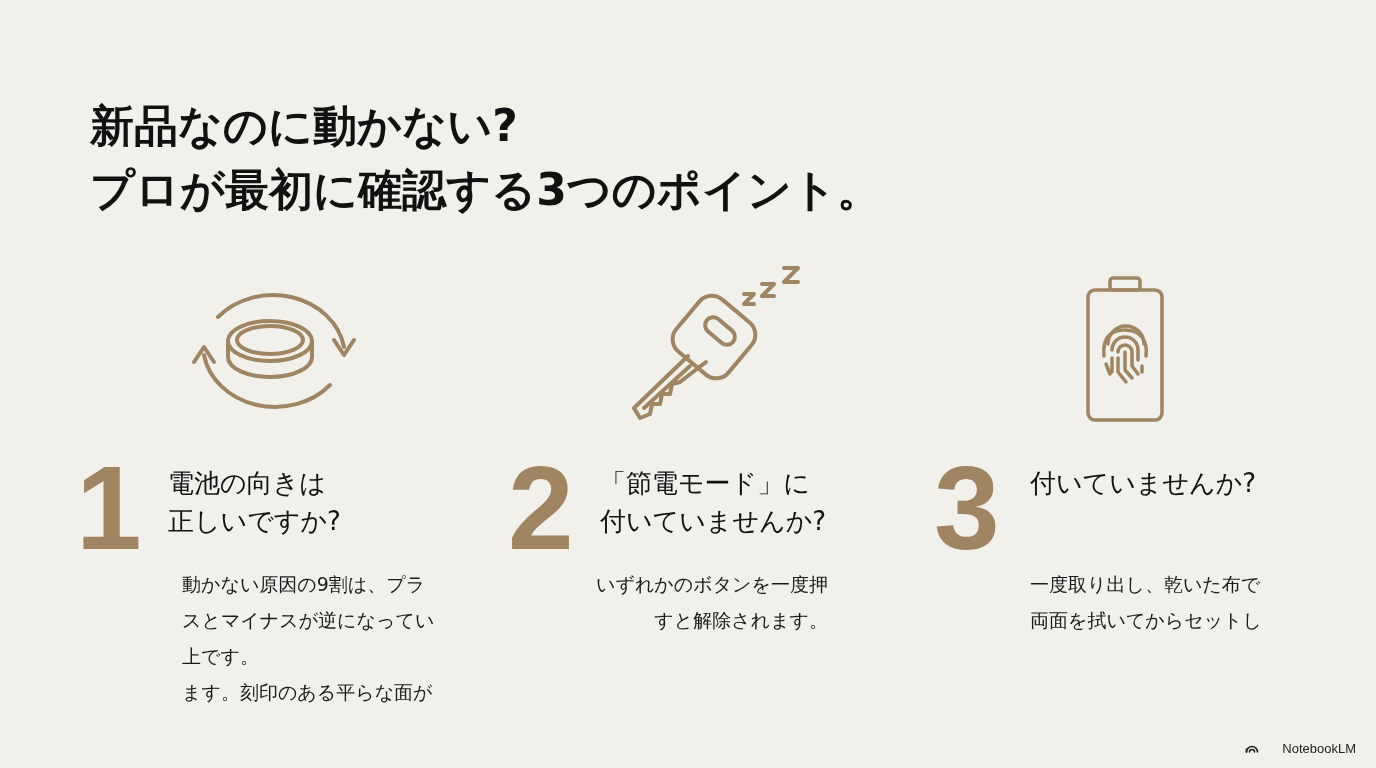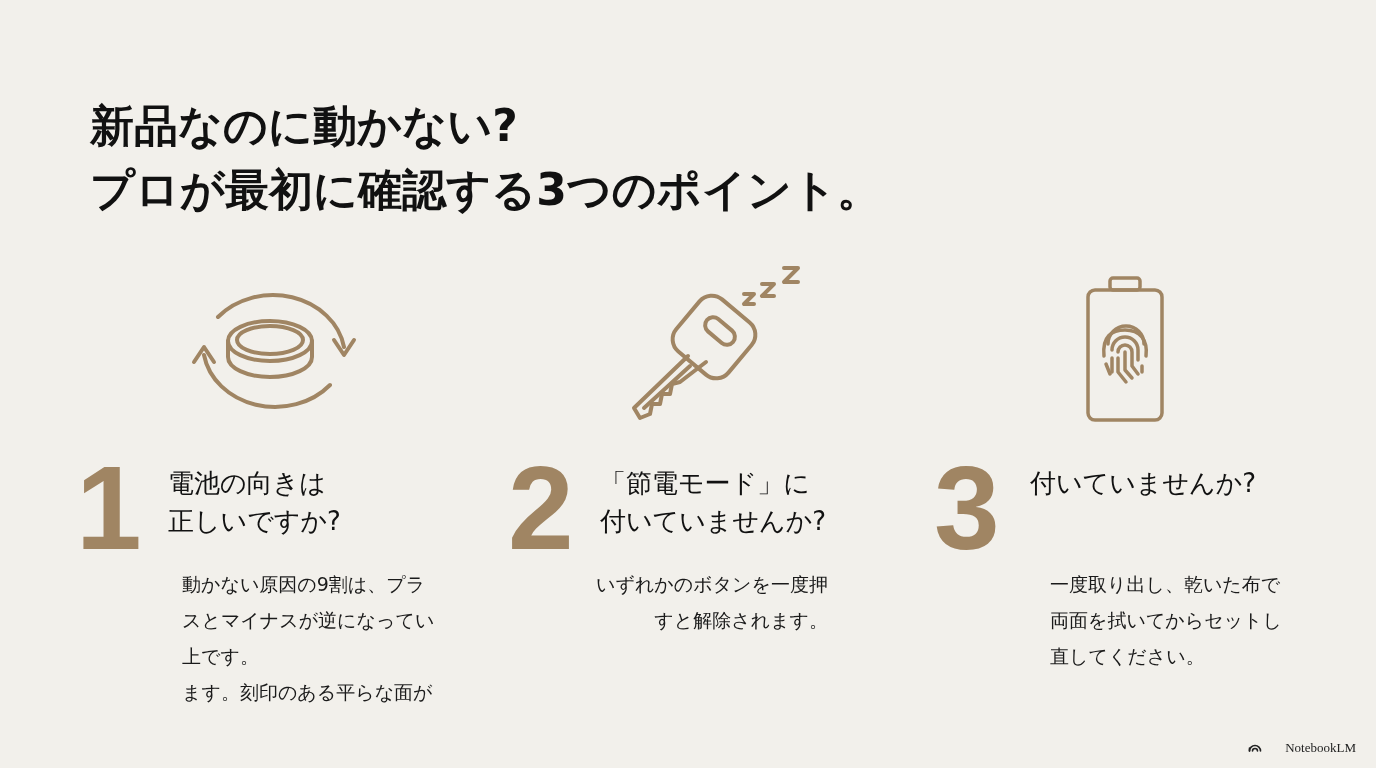--- a/index.html
+++ b/index.html
@@ -65,21 +65,21 @@
       white-space: nowrap;
     }
     .point .body span { display: block; }
     .brand {
       position: absolute;
       right: 20px;
       bottom: 12px;
       display: flex;
       align-items: flex-start;
       gap: 23px;
-      font-family: Liberation Serif, serif;
+      font-family: Liberation Sans, sans-serif;
       font-size: 13px;
       color: #222;
     }
   </style>
 </head>
 <body>
 
 <h1 class="title">
   <span>新品なのに動かない?</span>
   <span>プロが最初に確認する3つのポイント。</span>
@@ -158,24 +158,23 @@
     <span>いずれかのボタンを一度押</span>
     <span>すと解除されます。</span>
   </div>
 </div>
 
 <div class="point" style="left:934px; width:420px;">
   <div class="num">3</div>
   <h2 class="heading" style="left:96px;">
     <span>付いていませんか?</span>
   </h2>
-  <div class="body" style="left:96px;margin-left:20px;">
+  <div class="body" style="left:96px;">
     <span>一度取り出し、乾いた布で</span>
     <span>両面を拭いてからセットし</span>
-    <span>直してください。</span>
   </div>
 </div>
 
 <div class="brand">
   <span>
     <svg width="14" height="11" viewBox="0 0 14 11" fill="none" stroke="#222" stroke-width="1.6" stroke-linecap="round">
       <path d="M 1.5 10 A 5.5 5.5 0 0 1 12.5 10"></path>
       <path d="M 4.5 10 A 2.5 2.5 0 0 1 9.5 10"></path>
       <path d="M 1.5 10 L 1.5 7"></path>
     </svg>

